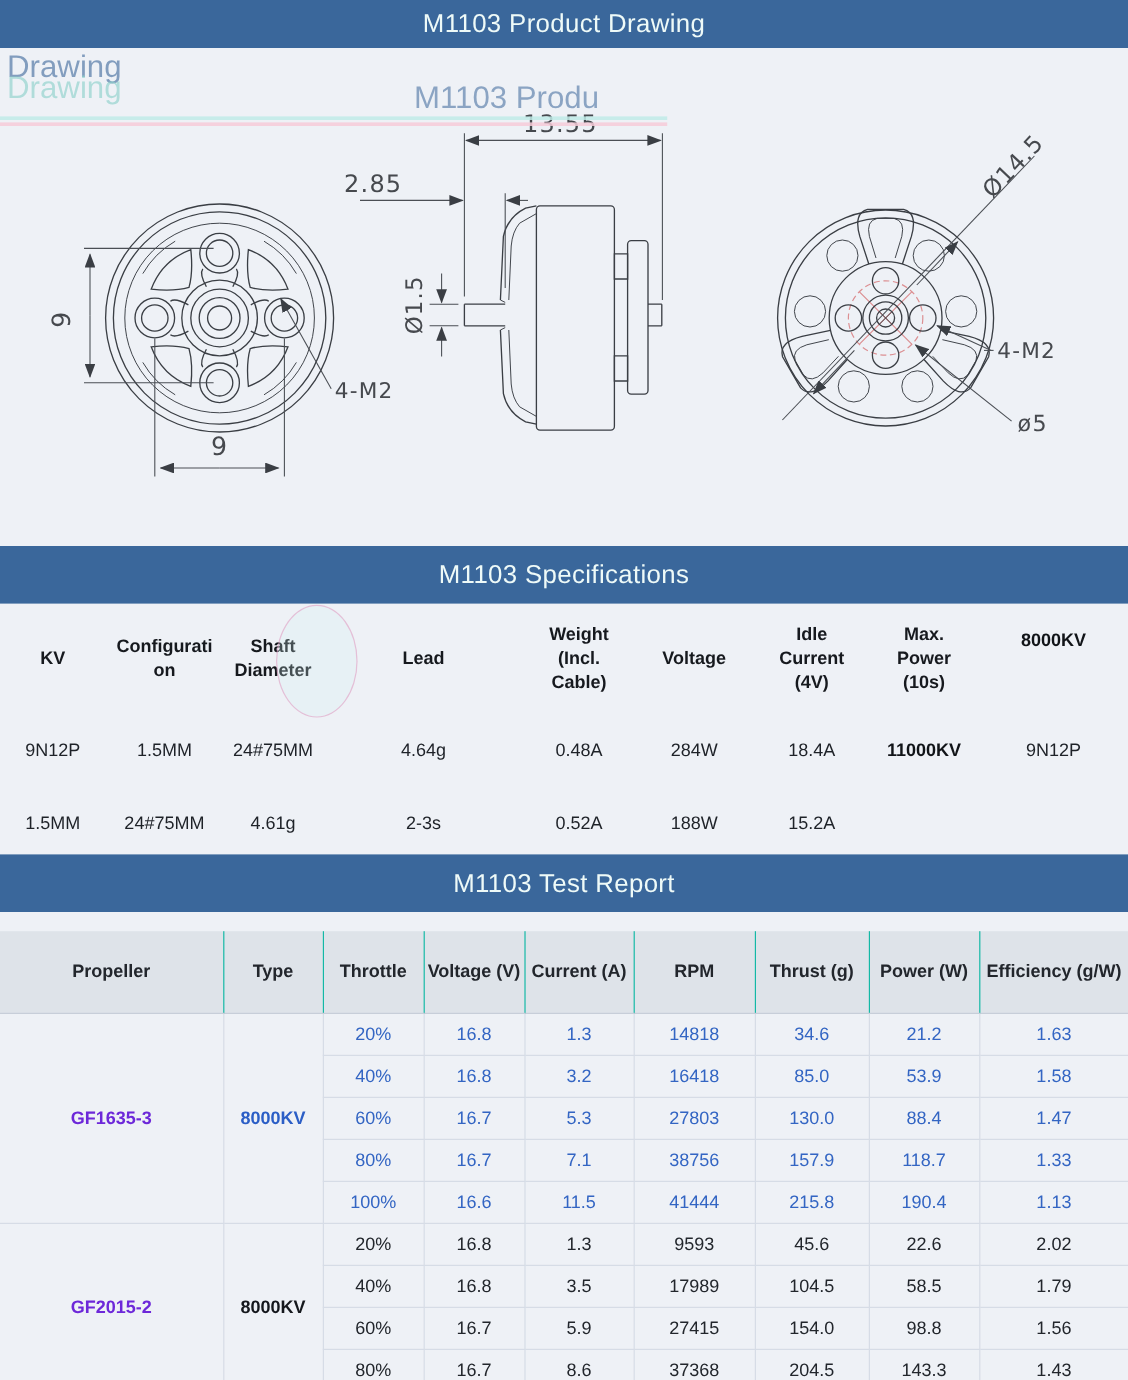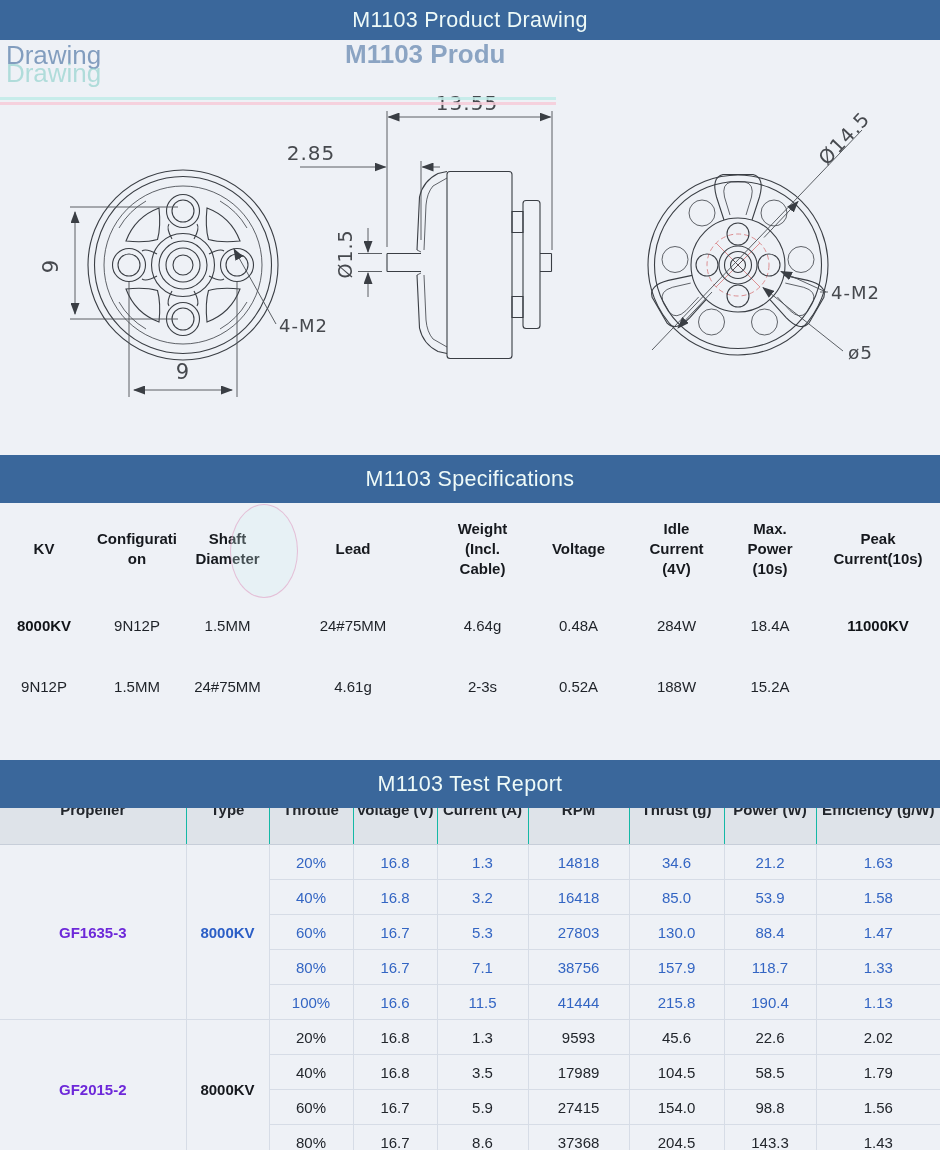--- a/index.html
+++ b/index.html
@@ -2,27 +2,27 @@
 <html><head>
 <meta charset="utf-8">
 <style>
   html,body{margin:0;padding:0;background:#eef1f6;}
   .page{position:relative;width:940px;height:1150px;overflow:hidden;background:#eef1f6;
         font-family:"Liberation Sans",sans-serif;}
   .bar{position:absolute;left:0;width:940px;height:48px;background:#3a679b;color:#eefaf8;
        display:flex;align-items:center;justify-content:center;font-size:21.5px;letter-spacing:.3px;z-index:6;}
   #bar-drawing{top:0;height:40px;}
   #bar-specs{top:455px;}
-  #bar-test{top:760px;}
+  #bar-test{top:712px;}
 
   
   .ghost{position:absolute;font-size:26px;color:#2b5a92;white-space:nowrap;z-index:2;pointer-events:none;}
   .g1{left:-36px;top:40px;opacity:.55;}
   .g2{left:-36px;top:58px;color:#8fd2cc;opacity:.65;}
-  .g3{left:345px;top:39px;opacity:.5;font-weight:bold;}
+  .g3{left:345px;top:66px;opacity:.5;}
   .gl{position:absolute;height:3px;left:0;width:556px;z-index:2;pointer-events:none;}
   .gl1{top:97px;background:#c0ebe7;opacity:.85;}
   .gl2{top:102px;background:#f6cbd8;opacity:.85;}
   .gell{position:absolute;left:230px;top:504px;width:66px;height:92px;border-radius:50%;
         border:1px solid rgba(226,142,186,.5);background:rgba(210,244,242,.25);z-index:7;pointer-events:none;}
 
   svg.draw{position:absolute;top:0;left:0;z-index:1;}
   svg.draw *{vector-effect:non-scaling-stroke;}
   .geo{fill:none;stroke:#3a3e44;stroke-width:1.1;}
   .thin{fill:none;stroke:#3a3e44;stroke-width:.8;}
@@ -213,21 +213,20 @@
 
   <div class="spec-grid" id="spec-table">
       <div class="spec-h">KV</div>
       <div class="spec-h wrapany">Configuration</div>
       <div class="spec-h">Shaft Diameter</div>
       <div class="spec-h">Lead</div>
       <div class="spec-h">Weight (Incl. Cable)</div>
       <div class="spec-h">Voltage</div>
       <div class="spec-h">Idle Current (4V)</div>
       <div class="spec-h">Max. Power (10s)</div>
-      <div class="spec-h">Peak Current(10s)</div>
       <div class="spec-d b">8000KV</div>
       <div class="spec-d">9N12P</div>
       <div class="spec-d">1.5MM</div>
       <div class="spec-d">24#75MM</div>
       <div class="spec-d">4.64g</div>
       <div class="spec-d">0.48A</div>
       <div class="spec-d">284W</div>
       <div class="spec-d">18.4A</div>
       <div class="spec-d b">11000KV</div>
       <div class="spec-d">9N12P</div>

